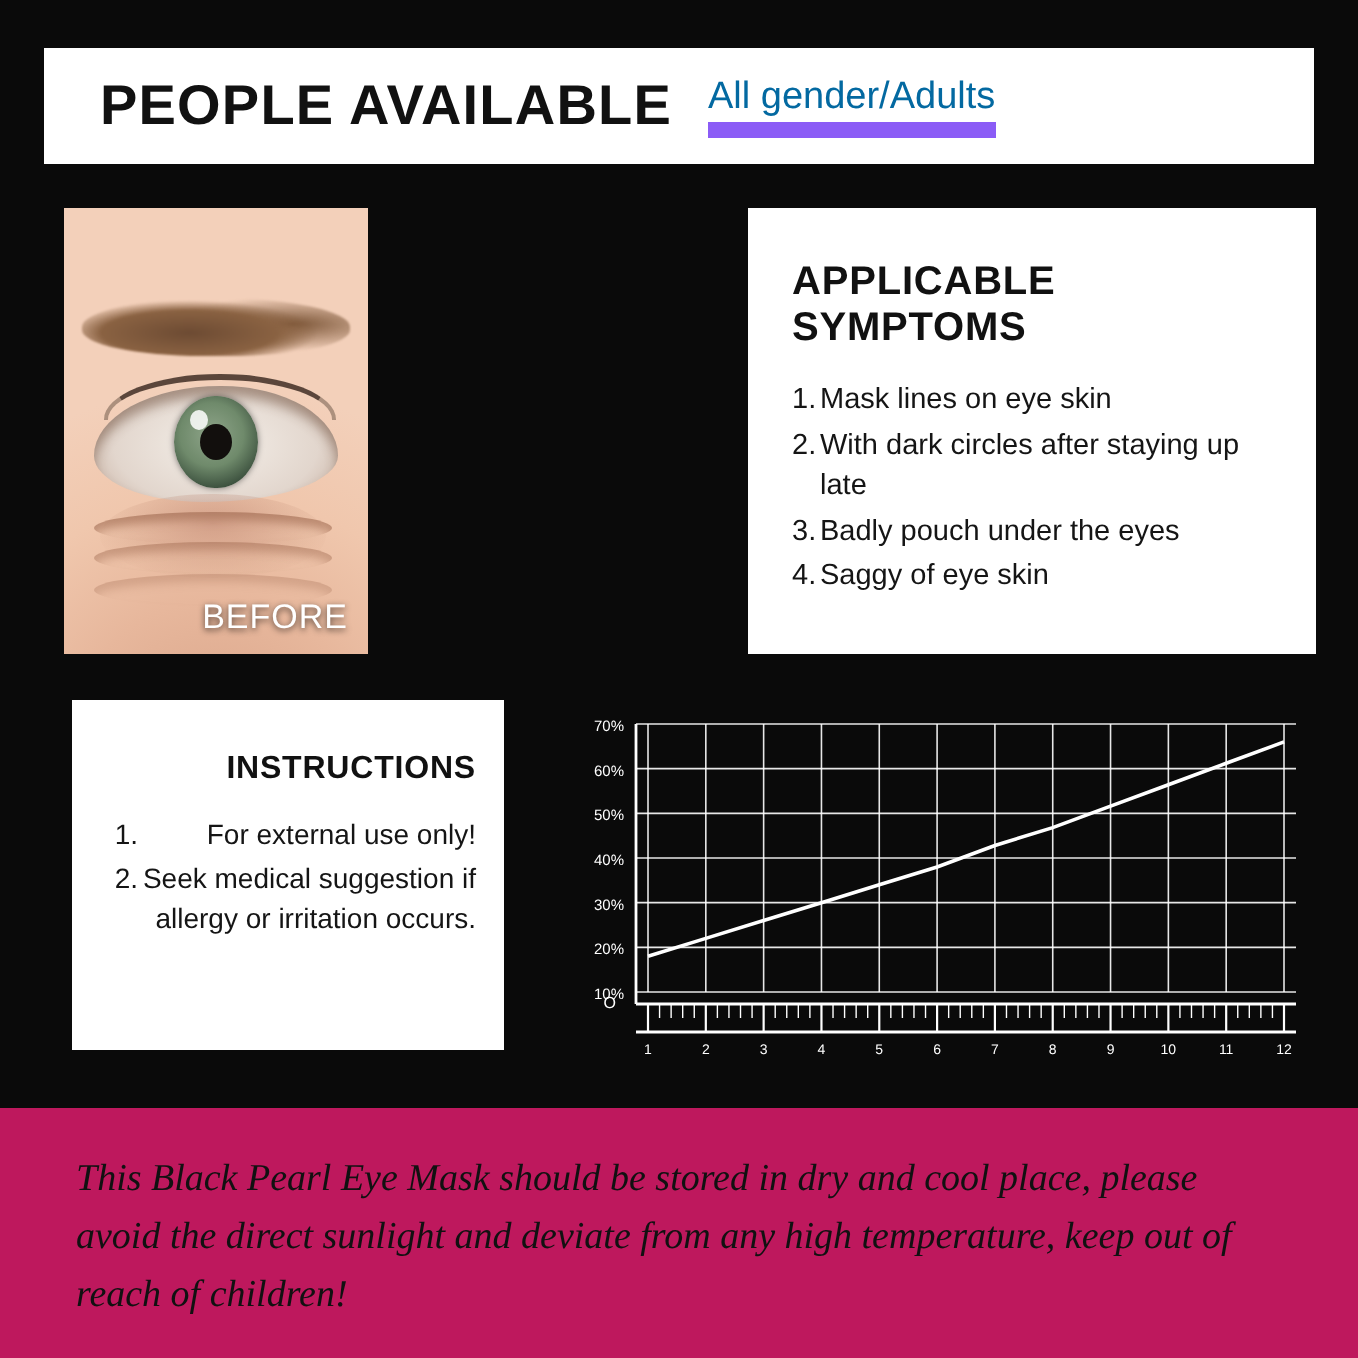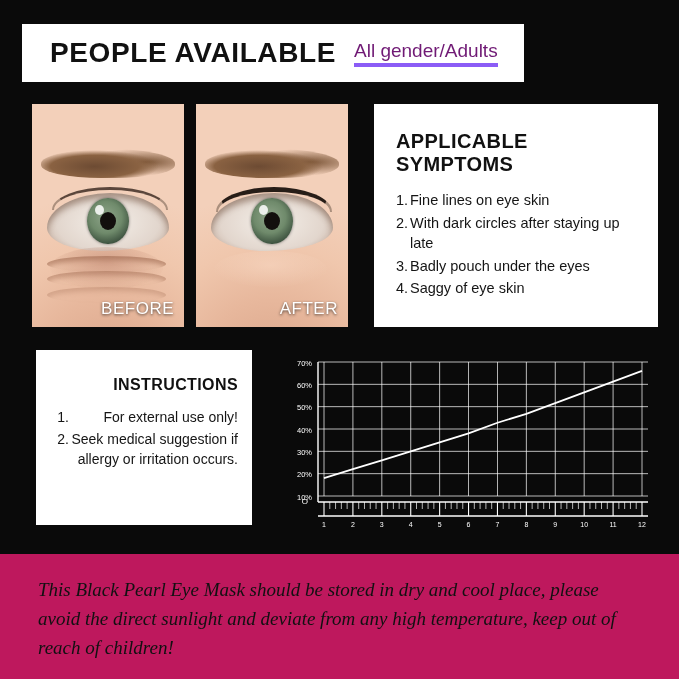--- a/index.html
+++ b/index.html
@@ -19,40 +19,40 @@
     height: 679px;
     background: #0a0a0a;
     box-sizing: border-box;
   }
 
   
   .header-band {
     position: absolute;
     left: 22px;
     top: 24px;
-    width: 502px;
+    width: 635px;
     height: 58px;
     background: #ffffff;
     box-sizing: border-box;
     display: flex;
     align-items: center;
     padding-left: 28px;
   }
   .header-title {
     font-size: 28px;
     font-weight: bold;
     letter-spacing: 0.6px;
     color: #111;
     white-space: nowrap;
   }
   .header-sub {
     font-size: 19px;
-    color: #701a75;
+    color: #0369a1;
     margin-left: 18px;
-    border-bottom: 4px solid #8b5cf6;
+    border-bottom: 8px solid #8b5cf6;
     padding-bottom: 1px;
     white-space: nowrap;
   }
 
   
   .photo {
     position: absolute;
     top: 104px;
     width: 152px;
     height: 223px;
@@ -293,41 +293,27 @@
       </div>
       <div class="lash"></div>
     </div>
     <div class="bag"></div>
     <div class="underline-crease wr1"></div>
     <div class="underline-crease wr2"></div>
     <div class="underline-crease wr3"></div>
     <div class="photo-label">BEFORE</div>
   </div>
 
-  <div class="photo after">
-    <div class="skin"></div>
-    <div class="brow"></div>
-    <div class="eye-wrap">
-      <div class="eye-white"></div>
-      <div class="iris">
-        <div class="pupil"></div>
-        <div class="glint"></div>
-      </div>
-      <div class="lash strong"></div>
-    </div>
-    <div class="smooth"></div>
-    <div class="photo-label">AFTER</div>
-  </div>
 
   <div class="symptoms">
     <h2>APPLICABLE SYMPTOMS</h2>
     <ul class="sym-list">
       <li>
         <span class="sym-num">1.</span>
-        <span class="sym-text">Fine lines on eye skin</span>
+        <span class="sym-text">Mask lines on eye skin</span>
       </li>
       <li>
         <span class="sym-num">2.</span>
         <span class="sym-text">With dark circles after staying up late</span>
       </li>
       <li>
         <span class="sym-num">3.</span>
         <span class="sym-text">Badly pouch under the eyes</span>
       </li>
       <li>

